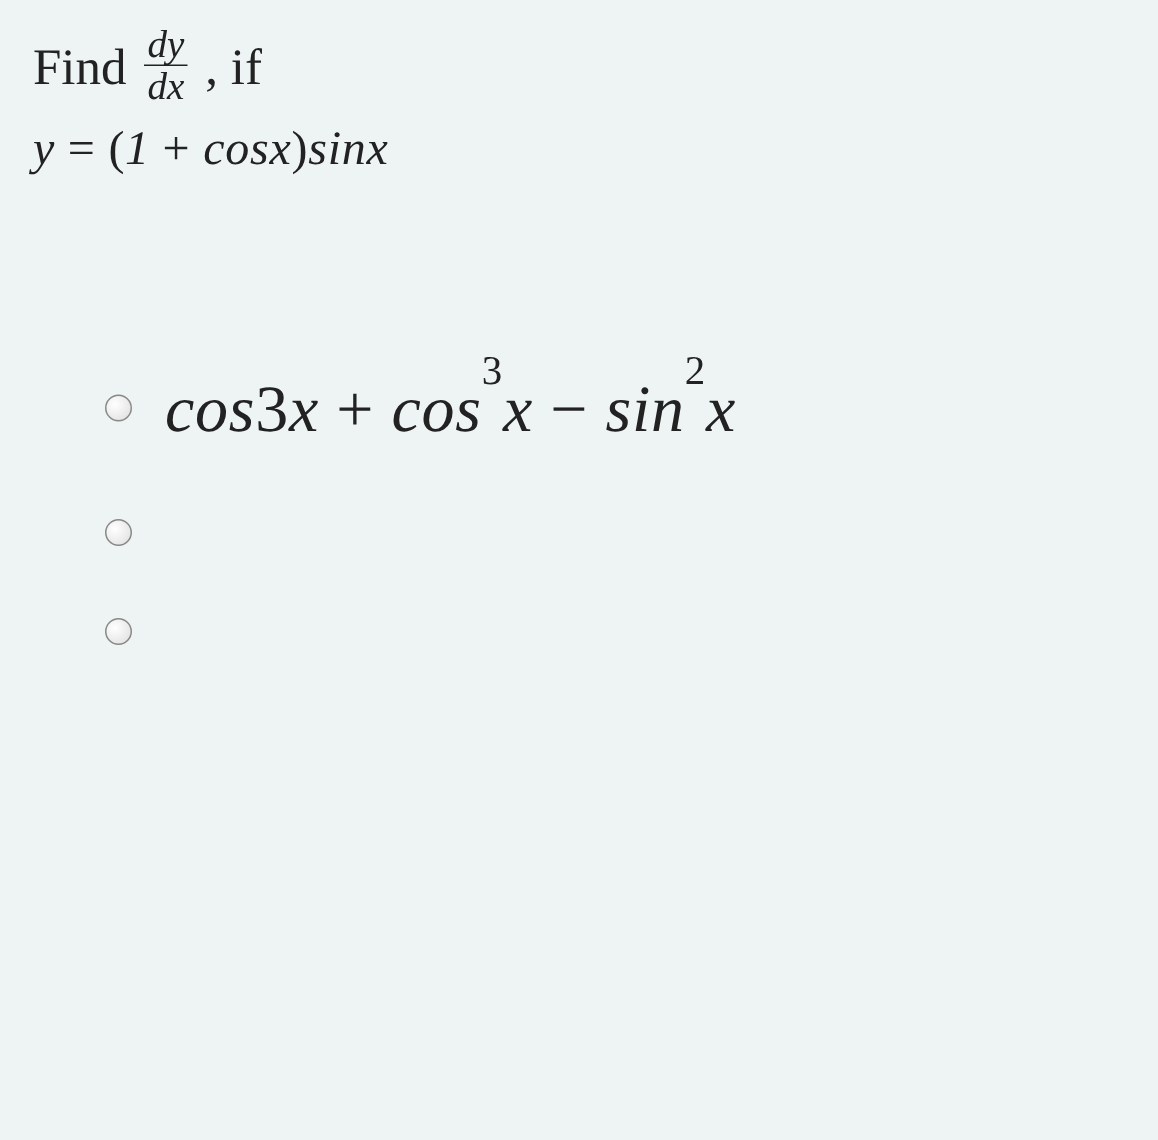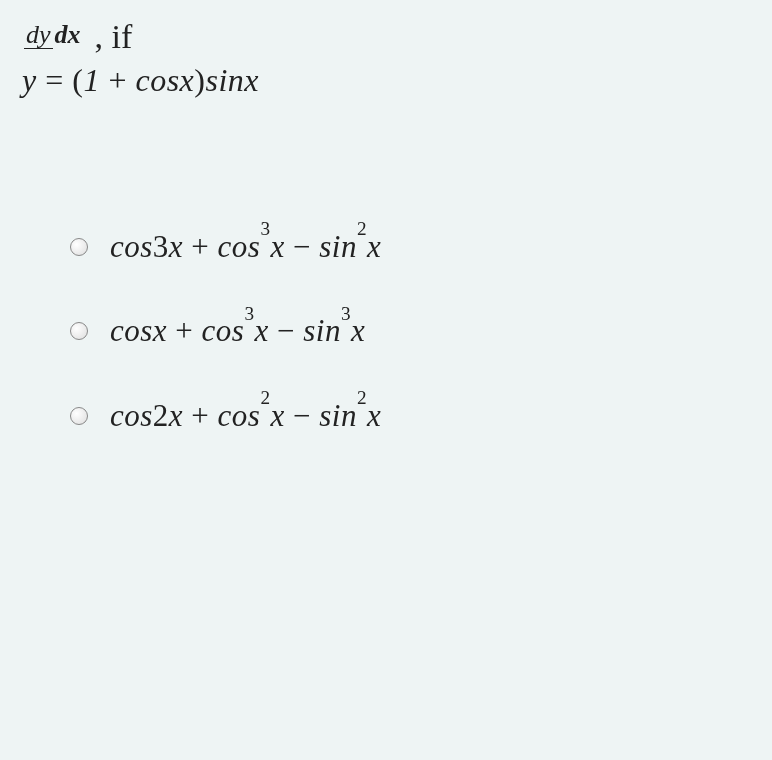--- a/index.html
+++ b/index.html
@@ -15,30 +15,30 @@
     padding: 18px 22px 0 22px;
   }
   .find-line {
     font-size: 34px;
     display: flex;
     align-items: center;
     gap: 10px;
   }
   .frac {
     display: inline-flex;
-    flex-direction: row;
+    flex-direction: column;
     align-items: center;
     font-size: 26px;
     line-height: 1.05;
     margin: 0 2px;
     position: relative;
     top: -2px;
   }
   .frac .num { border-bottom: 1.5px solid #222; padding: 0 2px; font-style: italic;}
-  .frac .den { padding: 0 2px; font-style: italic; font-weight: bold;}
+  .frac .den { padding: 0 2px; font-style: italic;}
   .eqline {
     font-size: 32px;
     font-style: italic;
     margin-top: 6px;
     letter-spacing: 0.5px;
   }
   .options {
     margin-top: 130px;
     padding-left: 70px;
     display: flex;
@@ -52,48 +52,47 @@
   }
   .radio {
     width: 18px;
     height: 18px;
     border-radius: 50%;
     border: 1.5px solid #888;
     background: radial-gradient(circle at 35% 35%, #fff 0%, #eee 50%, #ddd 100%);
     flex-shrink: 0;
   }
   .opt-text {
-    font-size: 31px;
+    font-size: 44px;
     font-style: italic;
     letter-spacing: 0.5px;
     white-space: nowrap;
   }
   sup { font-size: 0.62em; position: relative; top: -0.55em; font-style: normal;}
   .op { font-style: normal; }
 </style>
 </head>
 <body>
 
 <div class="question">
   <div class="find-line">
+    <span>Find</span>
     <span class="frac">
       <span class="num">dy</span>
       <span class="den">dx</span>
     </span>
     <span>, if</span>
   </div>
   <div class="eqline">y <span class="op">=</span> <span class="op">(</span>1 <span class="op">+</span> cosx<span class="op">)</span>sinx</div>
 </div>
 
 <div class="options">
   <div class="option">
     <div class="radio"></div>
     <div class="opt-text">cos<span class="op">3</span>x <span class="op">+</span> cos<sup>3</sup>x <span class="op">−</span> sin<sup>2</sup>x</div>
   </div>
   <div class="option">
     <div class="radio"></div>
-    <div class="opt-text">cosx <span class="op">+</span> cos<sup>3</sup>x <span class="op">−</span> sin<sup>3</sup>x</div>
   </div>
   <div class="option">
     <div class="radio"></div>
-    <div class="opt-text">cos<span class="op">2</span>x <span class="op">+</span> cos<sup>2</sup>x <span class="op">−</span> sin<sup>2</sup>x</div>
   </div>
 </div>
 
 </body></html>

